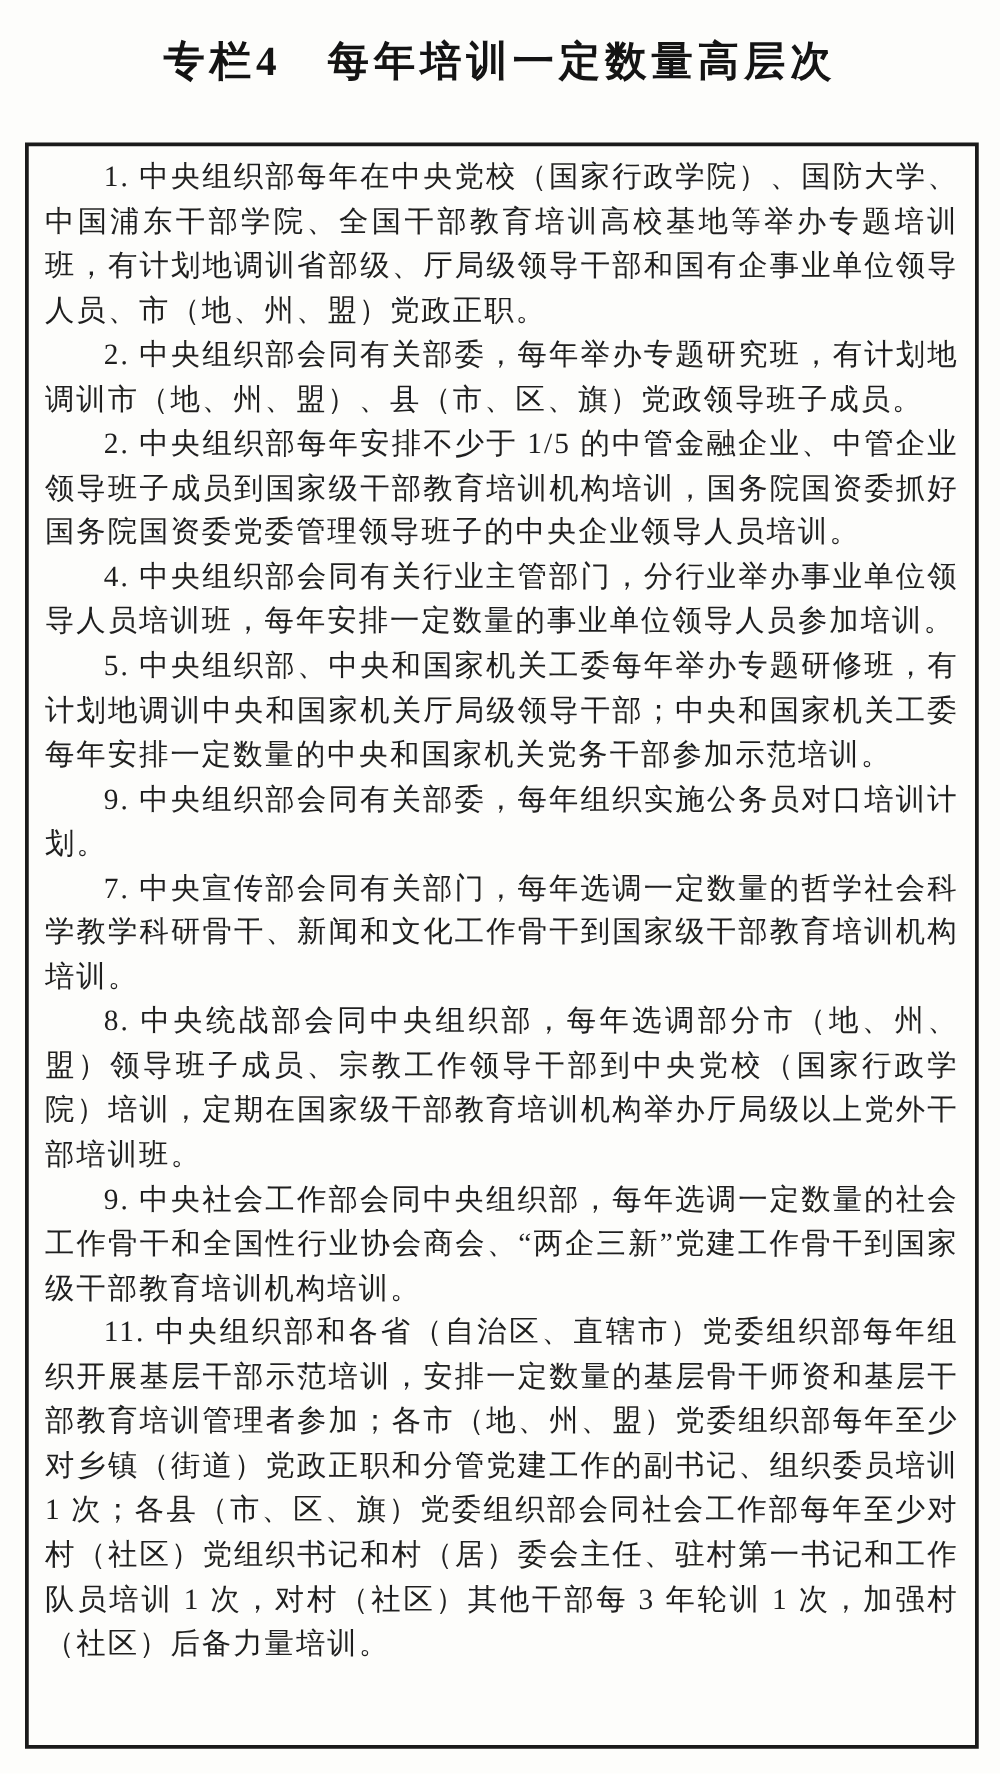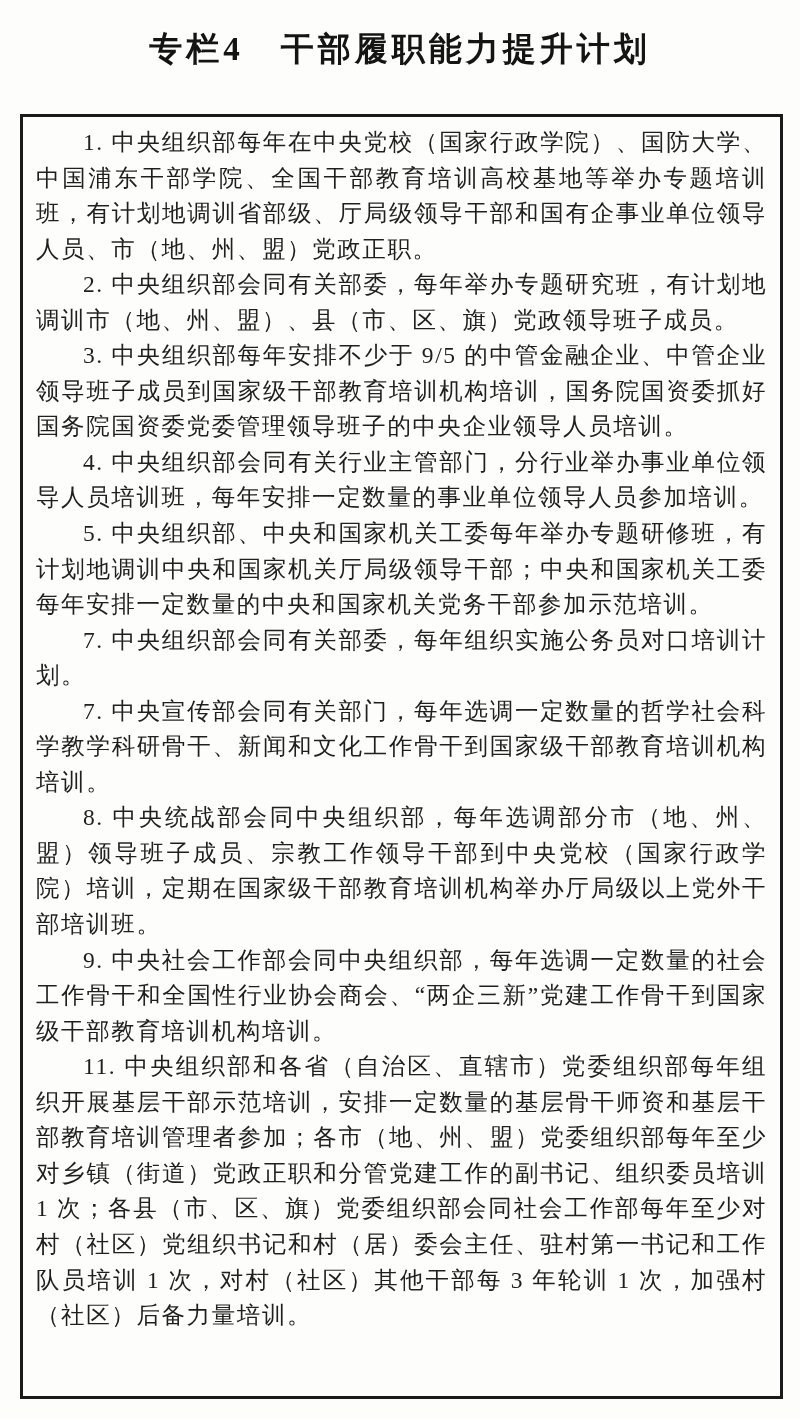--- a/index.html
+++ b/index.html
@@ -43,27 +43,27 @@
     line-height: 35.55px;
     letter-spacing: 1.6px;
     text-align: justify;
     color: #1f1f1f;
   }
 </style>
 </head>
 <body>
 
 <div class="page">
-  <h1 class="doc-title">专栏4　干部履职能力提升计划</h1>
+  <h1 class="doc-title">专栏4　每年培训一定数量高层次</h1>
   <div class="box">
     <p>1. 中央组织部每年在中央党校（国家行政学院）、国防大学、中国浦东干部学院、全国干部教育培训高校基地等举办专题培训班，有计划地调训省部级、厅局级领导干部和国有企事业单位领导人员、市（地、州、盟）党政正职。</p>
     <p>2. 中央组织部会同有关部委，每年举办专题研究班，有计划地调训市（地、州、盟）、县（市、区、旗）党政领导班子成员。</p>
-    <p>3. 中央组织部每年安排不少于 9/5 的中管金融企业、中管企业领导班子成员到国家级干部教育培训机构培训，国务院国资委抓好国务院国资委党委管理领导班子的中央企业领导人员培训。</p>
+    <p>2. 中央组织部每年安排不少于 1/5 的中管金融企业、中管企业领导班子成员到国家级干部教育培训机构培训，国务院国资委抓好国务院国资委党委管理领导班子的中央企业领导人员培训。</p>
     <p>4. 中央组织部会同有关行业主管部门，分行业举办事业单位领导人员培训班，每年安排一定数量的事业单位领导人员参加培训。</p>
     <p>5. 中央组织部、中央和国家机关工委每年举办专题研修班，有计划地调训中央和国家机关厅局级领导干部；中央和国家机关工委每年安排一定数量的中央和国家机关党务干部参加示范培训。</p>
-    <p>7. 中央组织部会同有关部委，每年组织实施公务员对口培训计划。</p>
+    <p>9. 中央组织部会同有关部委，每年组织实施公务员对口培训计划。</p>
     <p>7. 中央宣传部会同有关部门，每年选调一定数量的哲学社会科学教学科研骨干、新闻和文化工作骨干到国家级干部教育培训机构培训。</p>
     <p>8. 中央统战部会同中央组织部，每年选调部分市（地、州、盟）领导班子成员、宗教工作领导干部到中央党校（国家行政学院）培训，定期在国家级干部教育培训机构举办厅局级以上党外干部培训班。</p>
     <p>9. 中央社会工作部会同中央组织部，每年选调一定数量的社会工作骨干和全国性行业协会商会、“两企三新”党建工作骨干到国家级干部教育培训机构培训。</p>
     <p>11. 中央组织部和各省（自治区、直辖市）党委组织部每年组织开展基层干部示范培训，安排一定数量的基层骨干师资和基层干部教育培训管理者参加；各市（地、州、盟）党委组织部每年至少对乡镇（街道）党政正职和分管党建工作的副书记、组织委员培训 1 次；各县（市、区、旗）党委组织部会同社会工作部每年至少对村（社区）党组织书记和村（居）委会主任、驻村第一书记和工作队员培训 1 次，对村（社区）其他干部每 3 年轮训 1 次，加强村（社区）后备力量培训。</p>
 
   </div>
 </div>
 
 </body></html>

